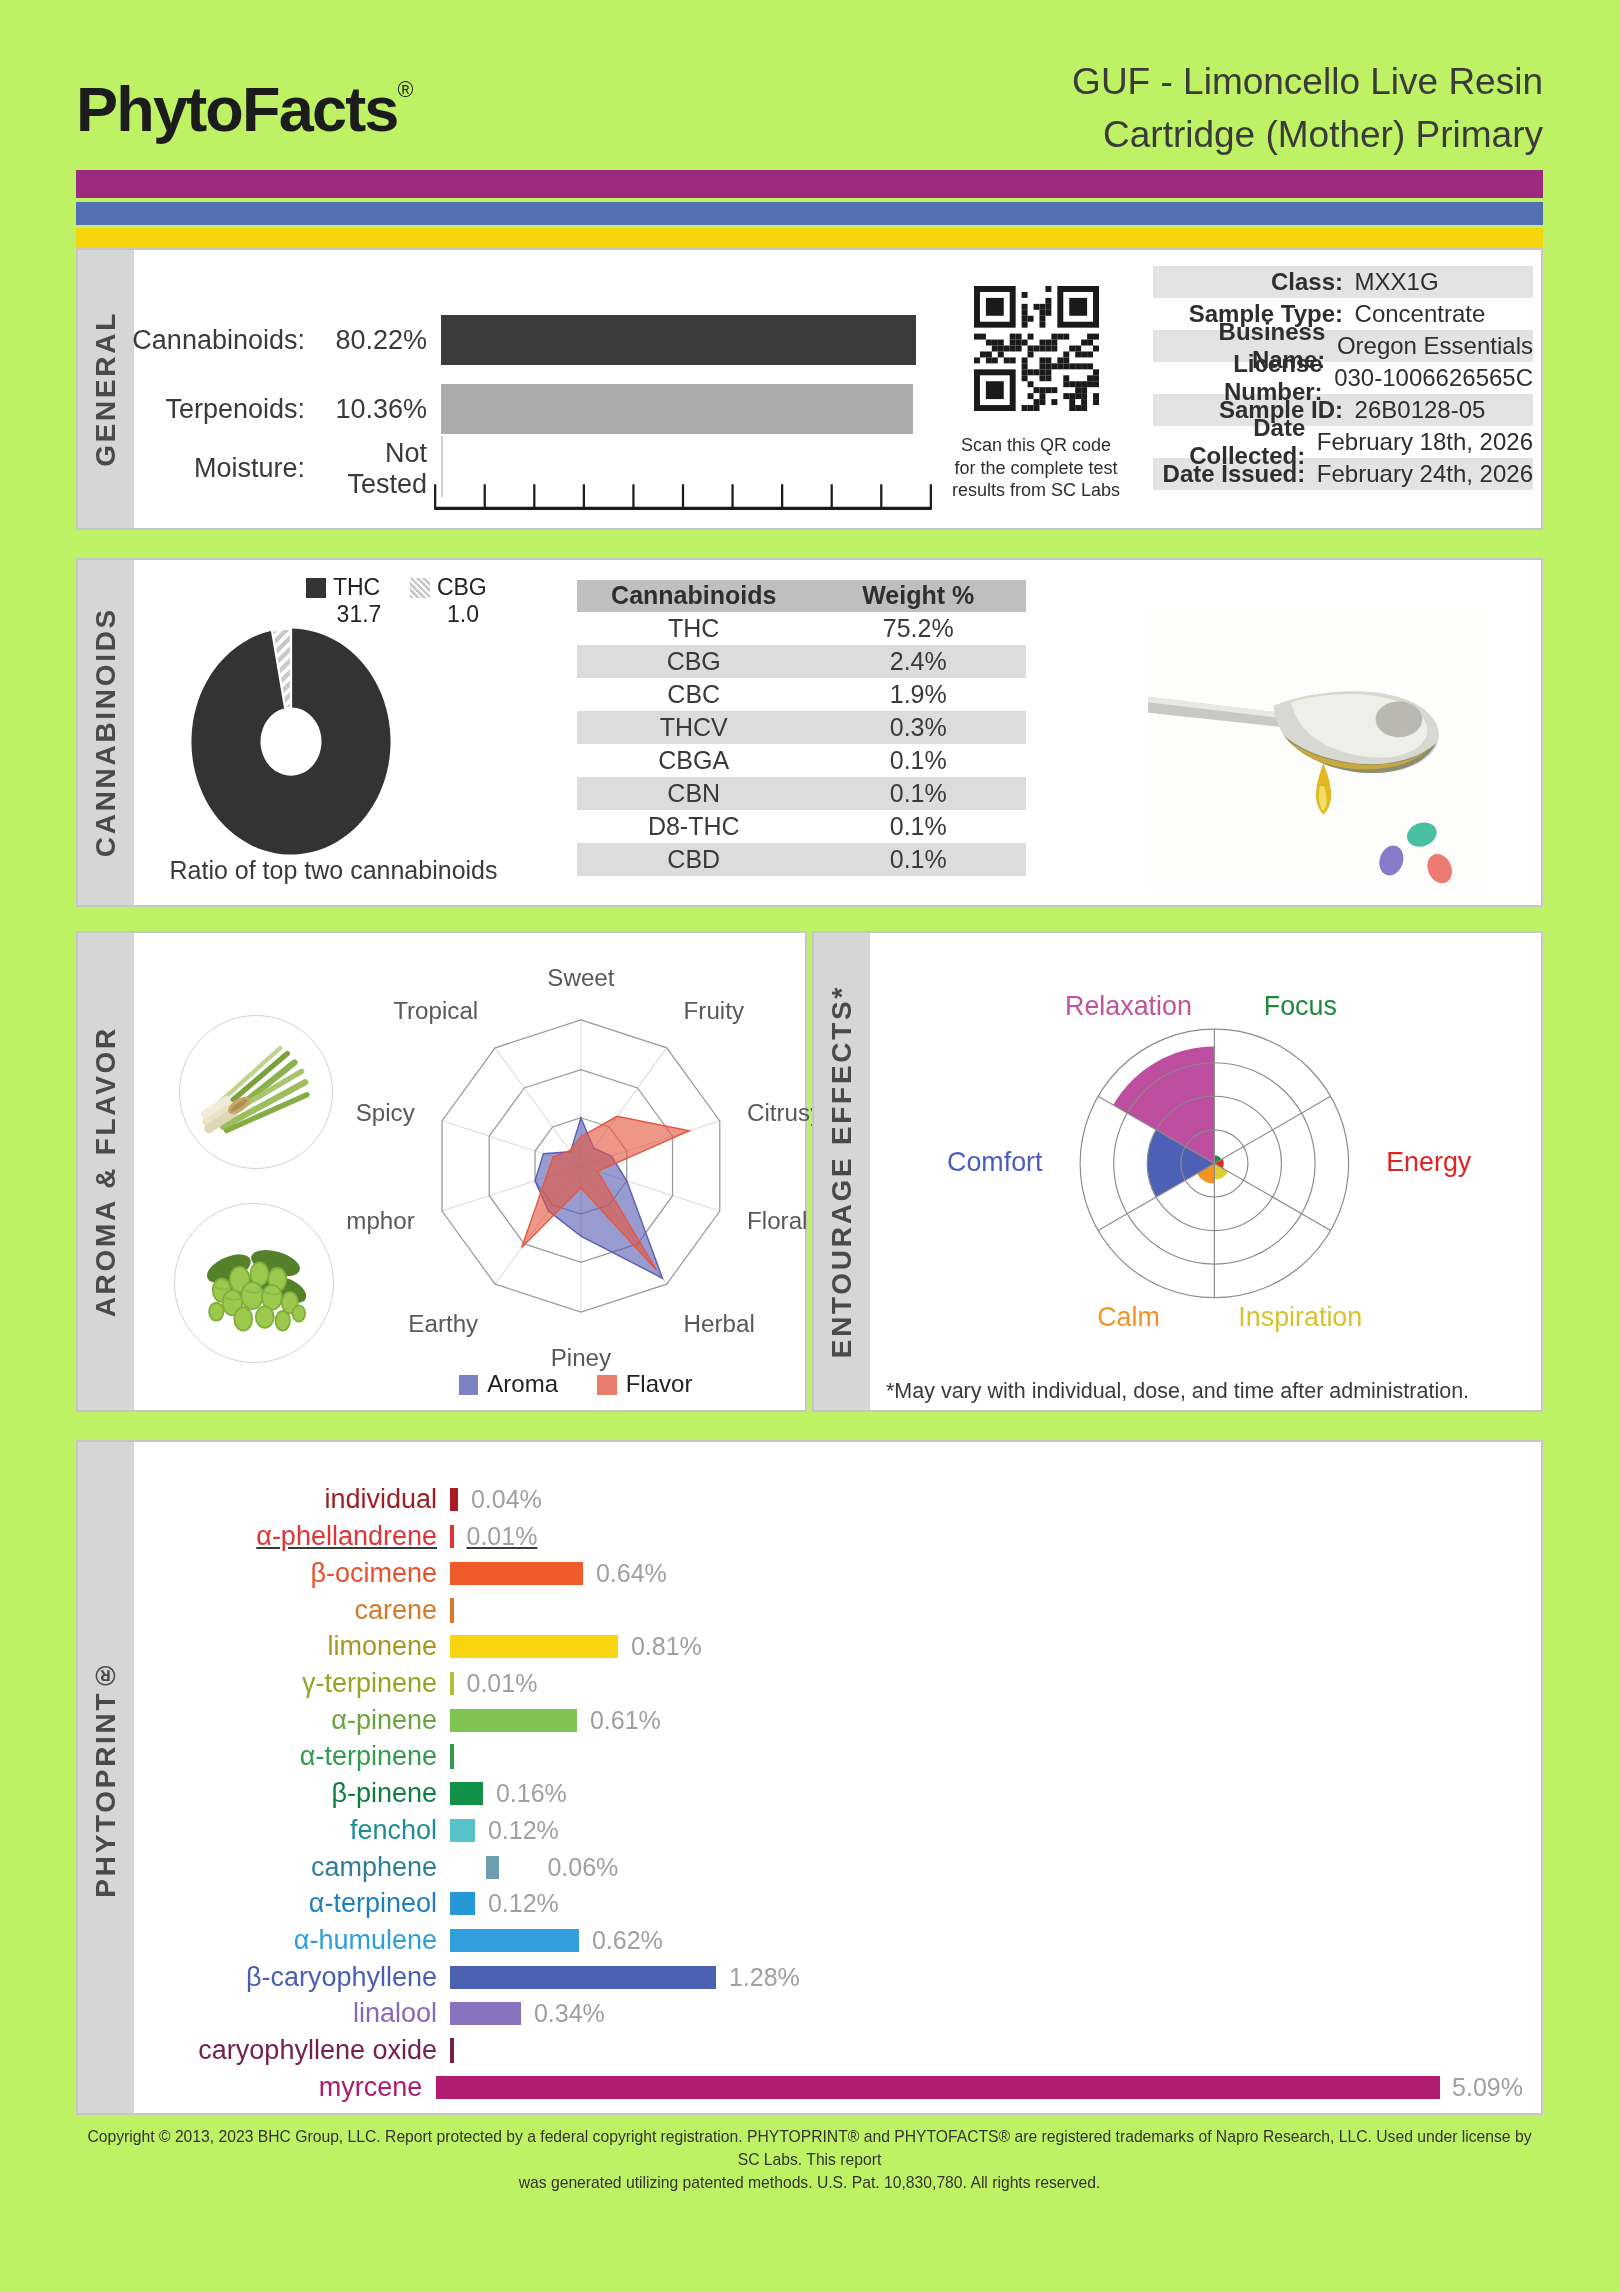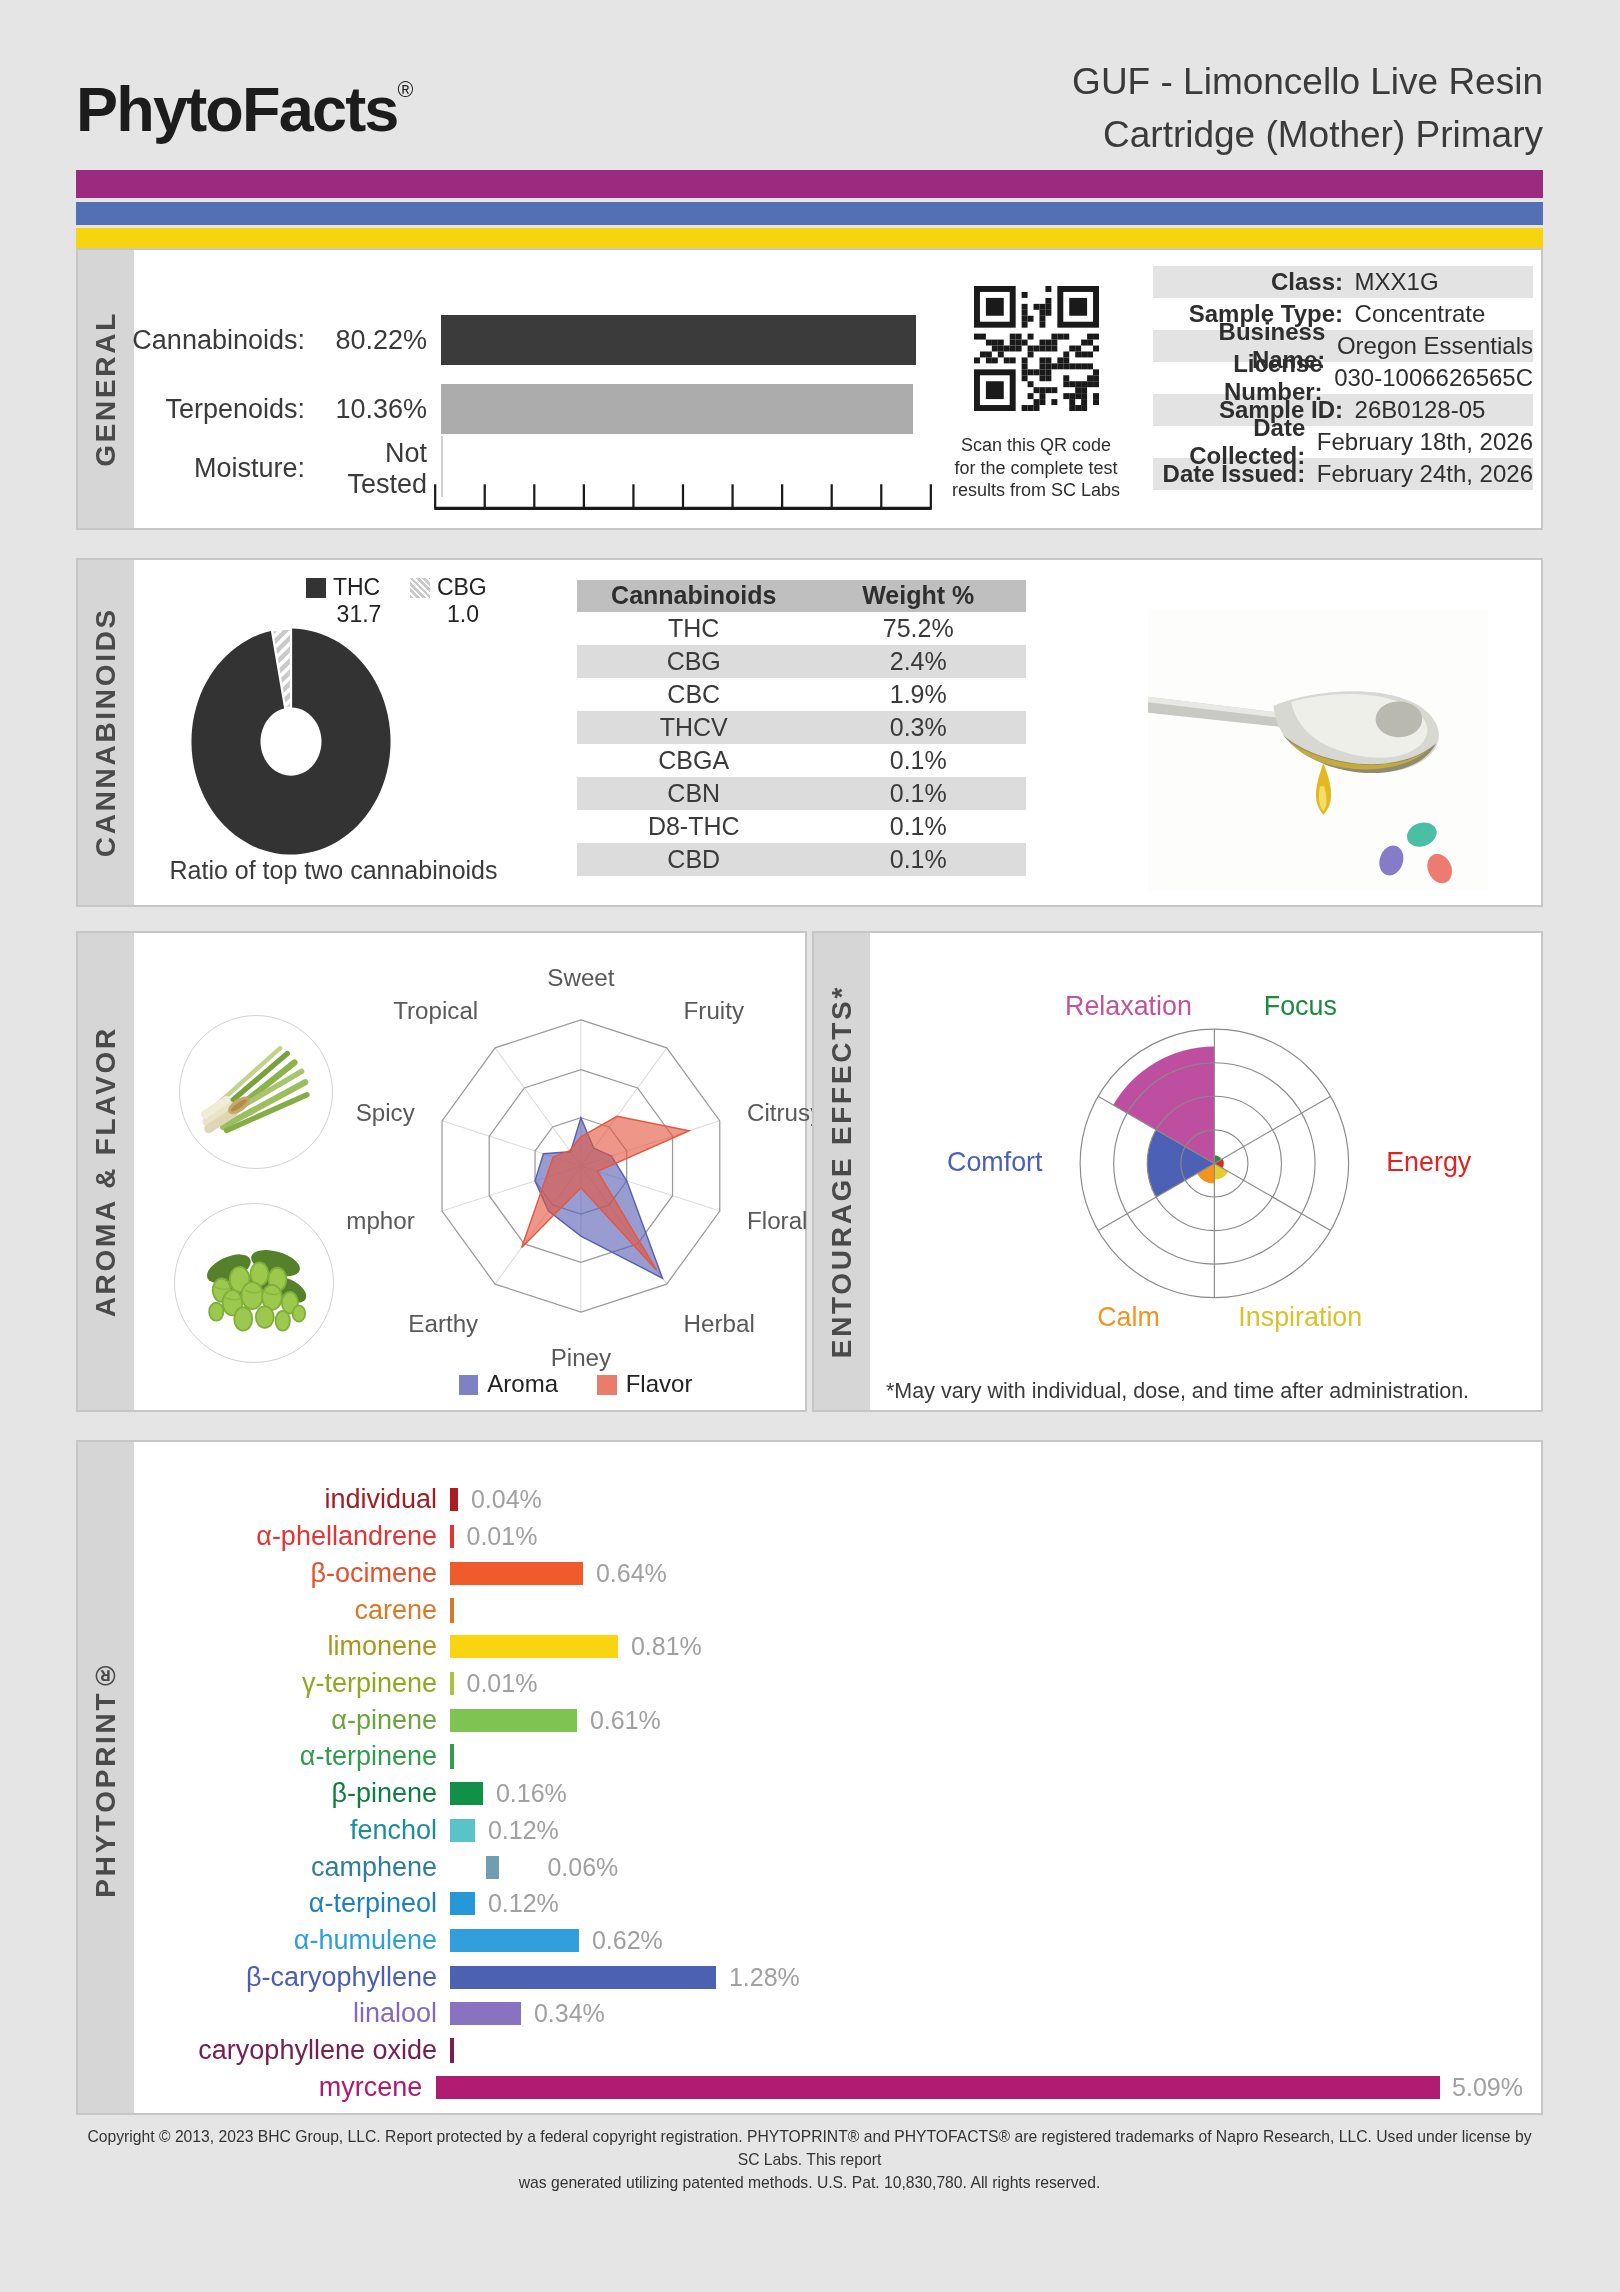--- a/index.html
+++ b/index.html
@@ -1,16 +1,16 @@
 <!DOCTYPE html>
 <html style="font-size:14.3px"><head>
 <meta charset="utf-8">
 <style>
   html,body{margin:0;padding:0;background:#fff;}
-  .page{position:relative;width:1620px;height:2293px;background:#e5e5e5;overflow:hidden;
+  .page{position:relative;width:1620px;height:2293px;background:#bef264;overflow:hidden;
         font-family:"Liberation Sans",sans-serif;color:#3a3a3a;}
   .abs{position:absolute;}
 
   
   .brand{left:76px;top:73px;font-size:63px;font-weight:700;color:#1c1c1c;letter-spacing:-1.8px;}
   .brand sup{font-size:21.5px;font-weight:400;vertical-align:34px;letter-spacing:0;}
   .powered{left:530px;top:100px;display:flex;align-items:center;gap:14.3px;height:70px;}
   .powered .pb{font-size:24px;color:#2a2a2a;}
   .powered .lab{font-size:43px;font-weight:700;color:#111;letter-spacing:-0.9px;}
   .powered .lab sup{font-size:15px;font-weight:400;vertical-align:23px;}
@@ -497,21 +497,21 @@
   <div class="box" style="left:76px;top:1440px;width:1467px;height:675px;">
     <div class="side">
         <div class="vlabel">PHYTOPRINT®</div>
       </div>
     <div id="terp-rows">
         <div class="terp-row" style="top: 39px;">
           <div class="terp-label" style="color: rgb(161, 29, 34);">individual</div>
           <div class="terp-bar" style="width: 8px; background: rgb(168, 30, 36);"></div>
           <div class="terp-val">0.04%</div>
         </div>
-        <div class="terp-row" style="top: 76px;">
+        <div class="terp-row" style="top: 76px; text-decoration: underline;">
           <div class="terp-label" style="color: rgb(226, 52, 52);">α-phellandrene</div>
           <div class="terp-bar" style="width: 3.6px; background: rgb(226, 52, 52);"></div>
           <div class="terp-val">0.01%</div>
         </div>
         <div class="terp-row" style="top: 113px;">
           <div class="terp-label" style="color: rgb(232, 80, 43);">β-ocimene</div>
           <div class="terp-bar" style="width: 133px; background: rgb(240, 91, 43);"></div>
           <div class="terp-val">0.64%</div>
         </div>
         <div class="terp-row" style="top: 150px;">

